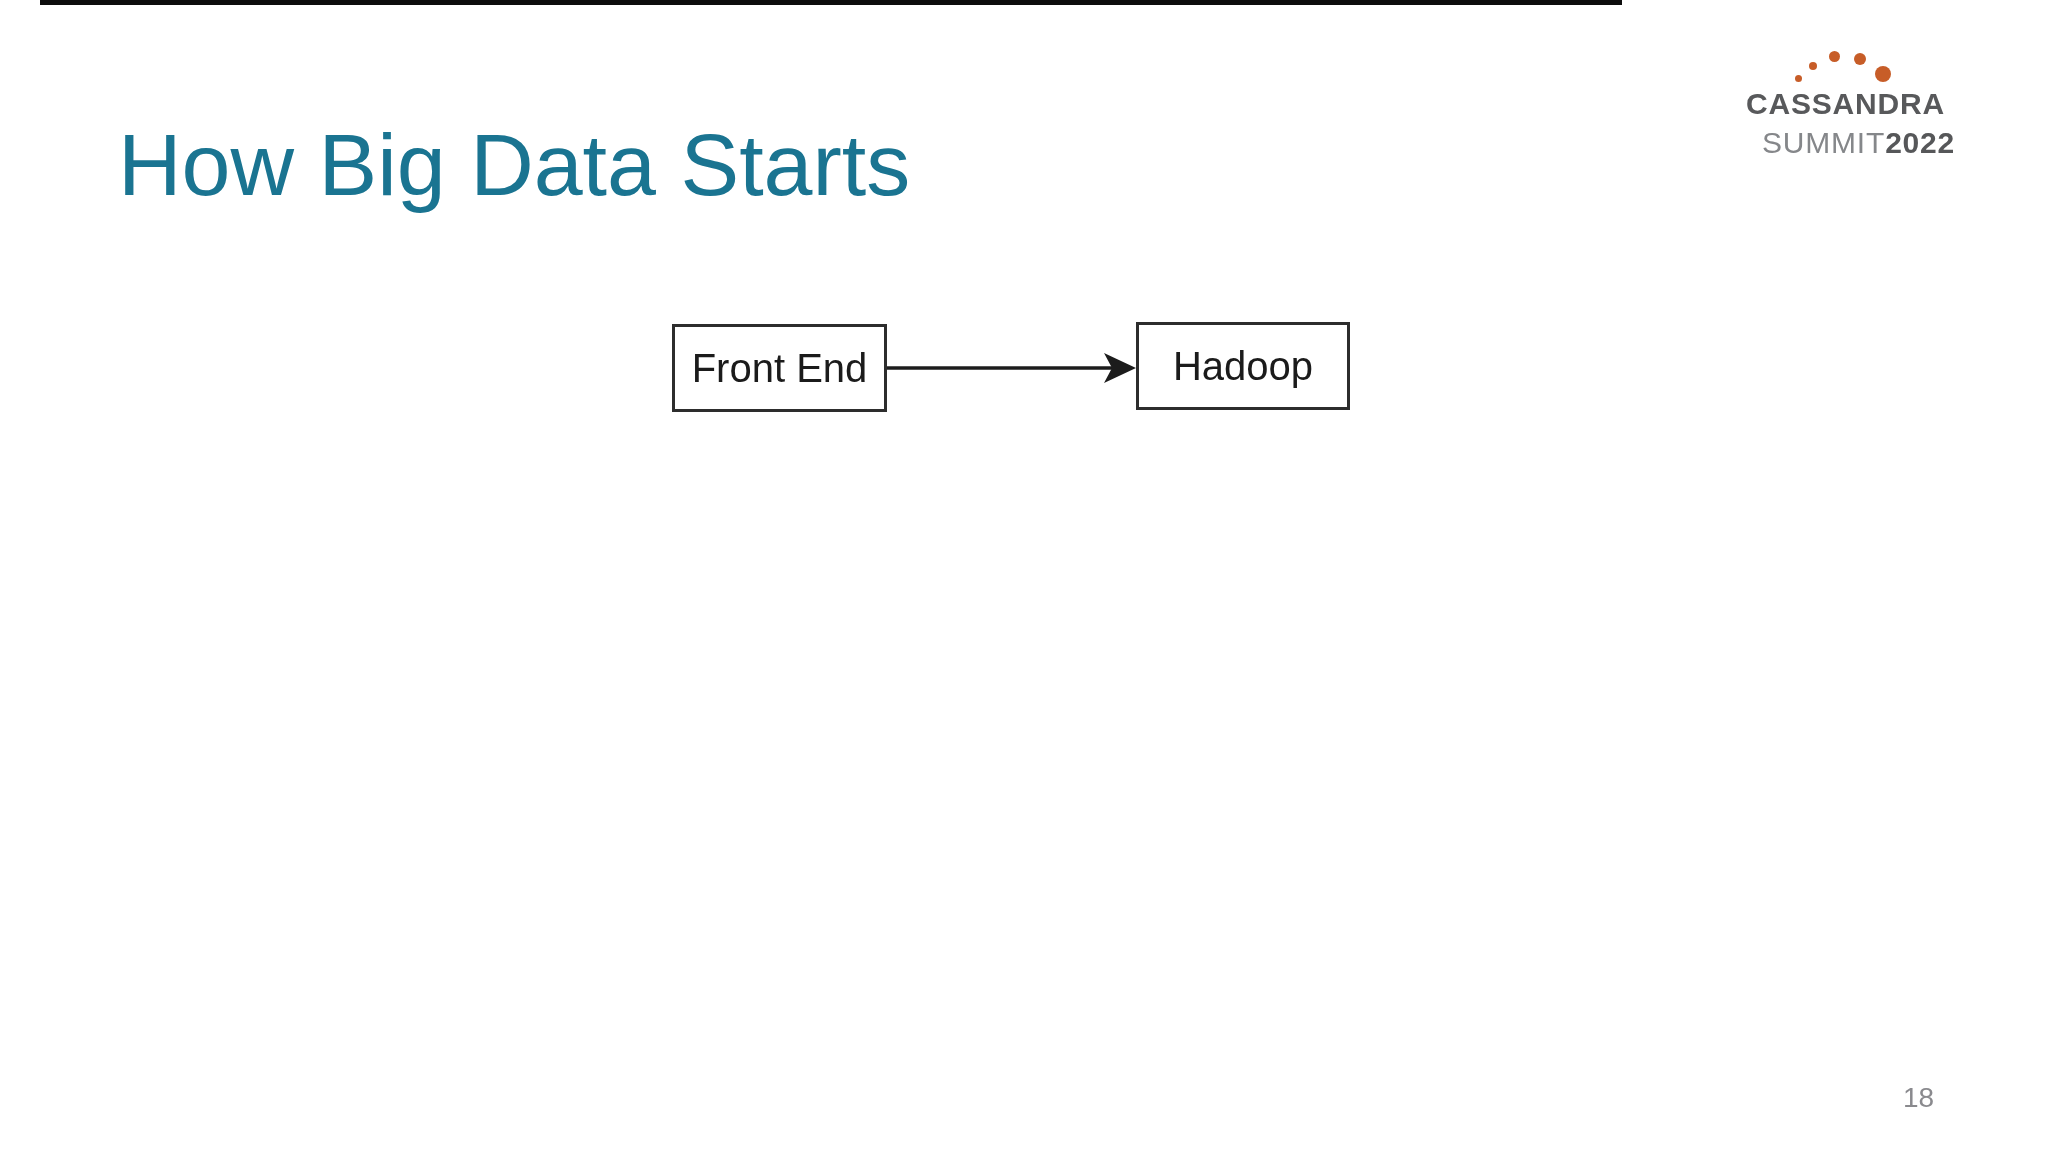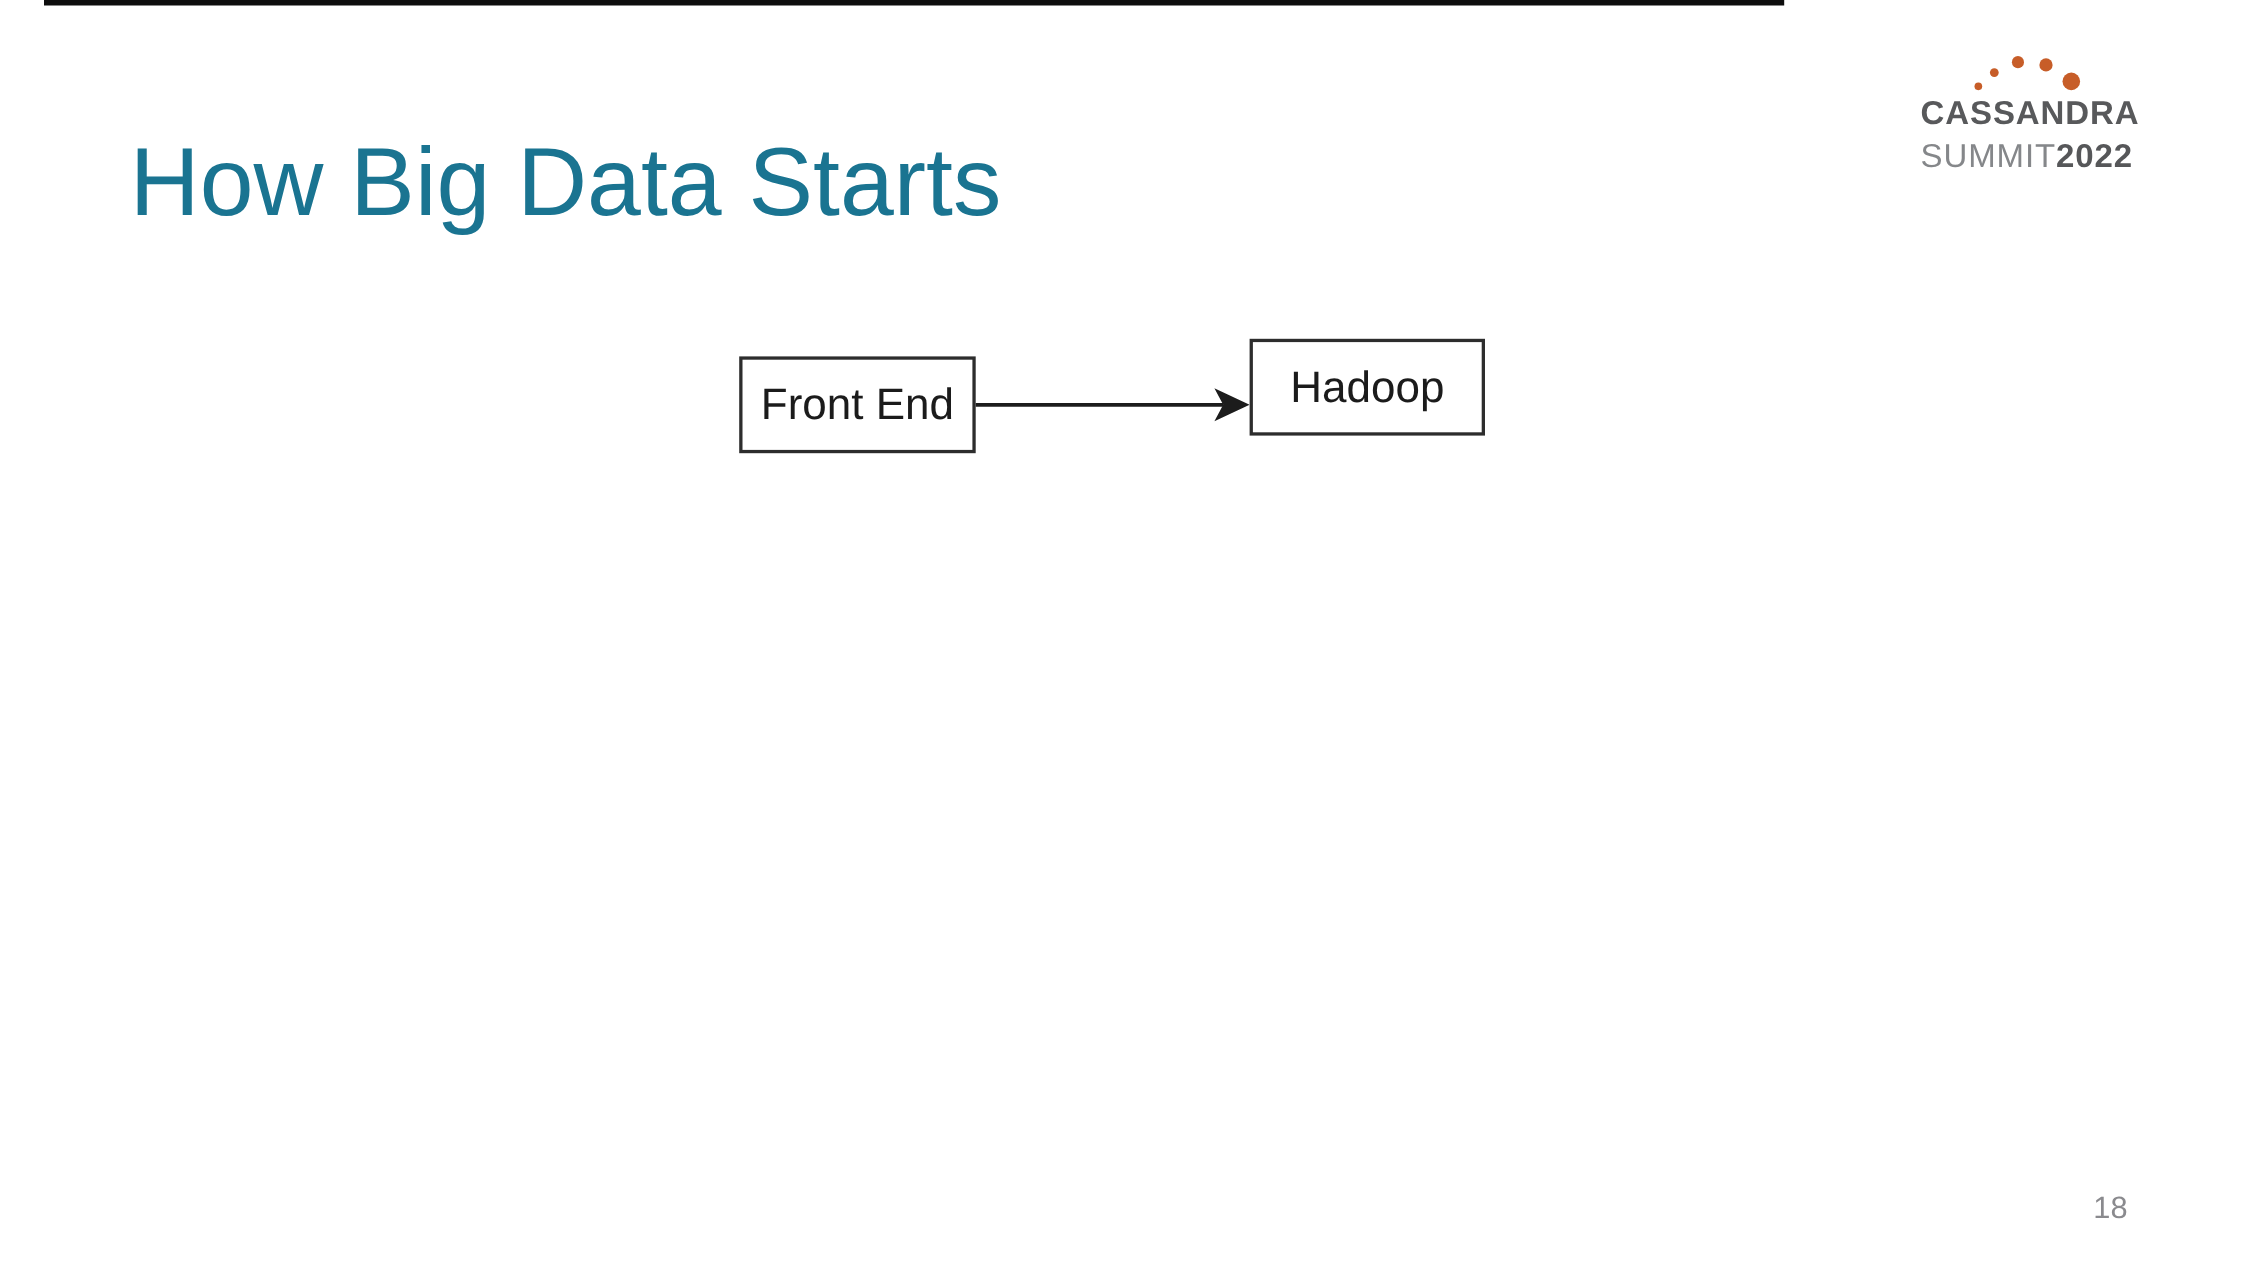--- a/index.html
+++ b/index.html
@@ -67,37 +67,37 @@
     white-space: nowrap;
   }
   .logo-line2 {
     position: absolute;
     left: 6px;
     top: 86px;
     font-size: 30px;
     letter-spacing: 0.8px;
     white-space: nowrap;
   }
-  .logo-summit { font-weight: 400; color: #85878a; }
+  .logo-summit { font-weight: 400; color: #85878a; margin-left: 16px; }
   .logo-year   { font-weight: 700; color: #565759; }
   
   .node {
     position: absolute;
     box-sizing: border-box;
     border: 3px solid #2d2d2d;
     background: #ffffff;
     display: flex;
     align-items: center;
     justify-content: center;
     font-size: 40px;
     color: #1b1b1b;
     white-space: nowrap;
   }
   .node-front-end { left: 672px;  top: 324px; width: 215px; height: 88px; }
-  .node-hadoop    { left: 1136px; top: 308px; width: 214px; height: 88px; }
+  .node-hadoop    { left: 1136px; top: 322px; width: 214px; height: 88px; }
   .edge-svg {
     position: absolute;
     left: 884px;
     top: 348px;
     width: 256px;
     height: 40px;
   }
   .page-number {
     position: absolute;
     left: 1903px;

